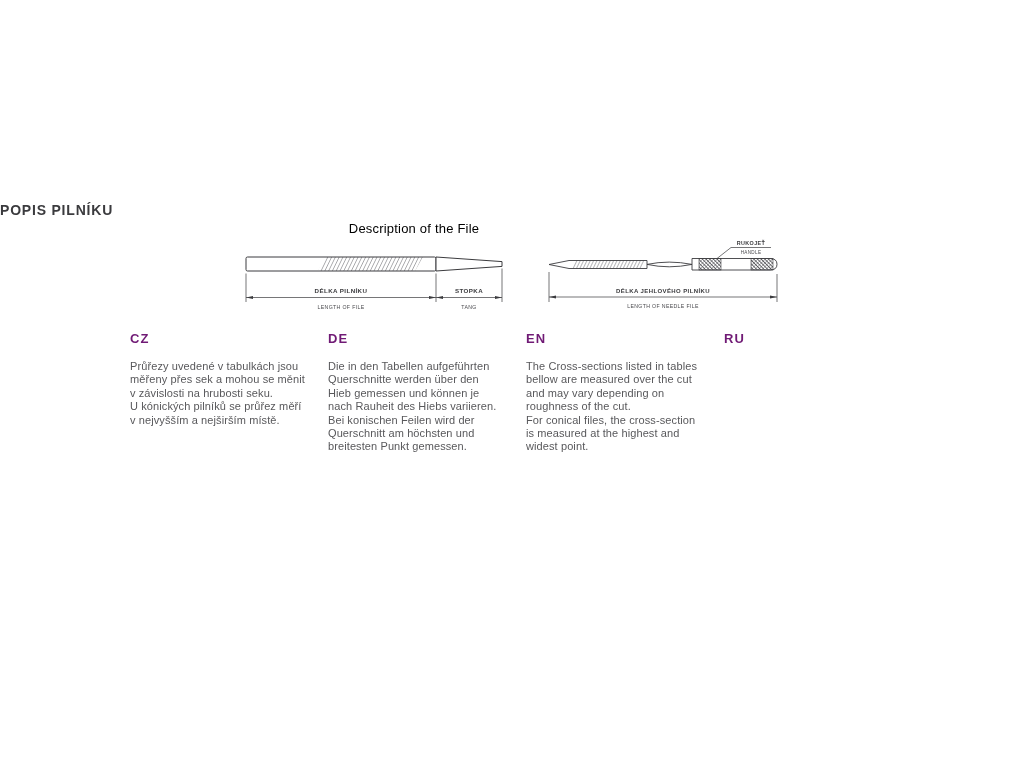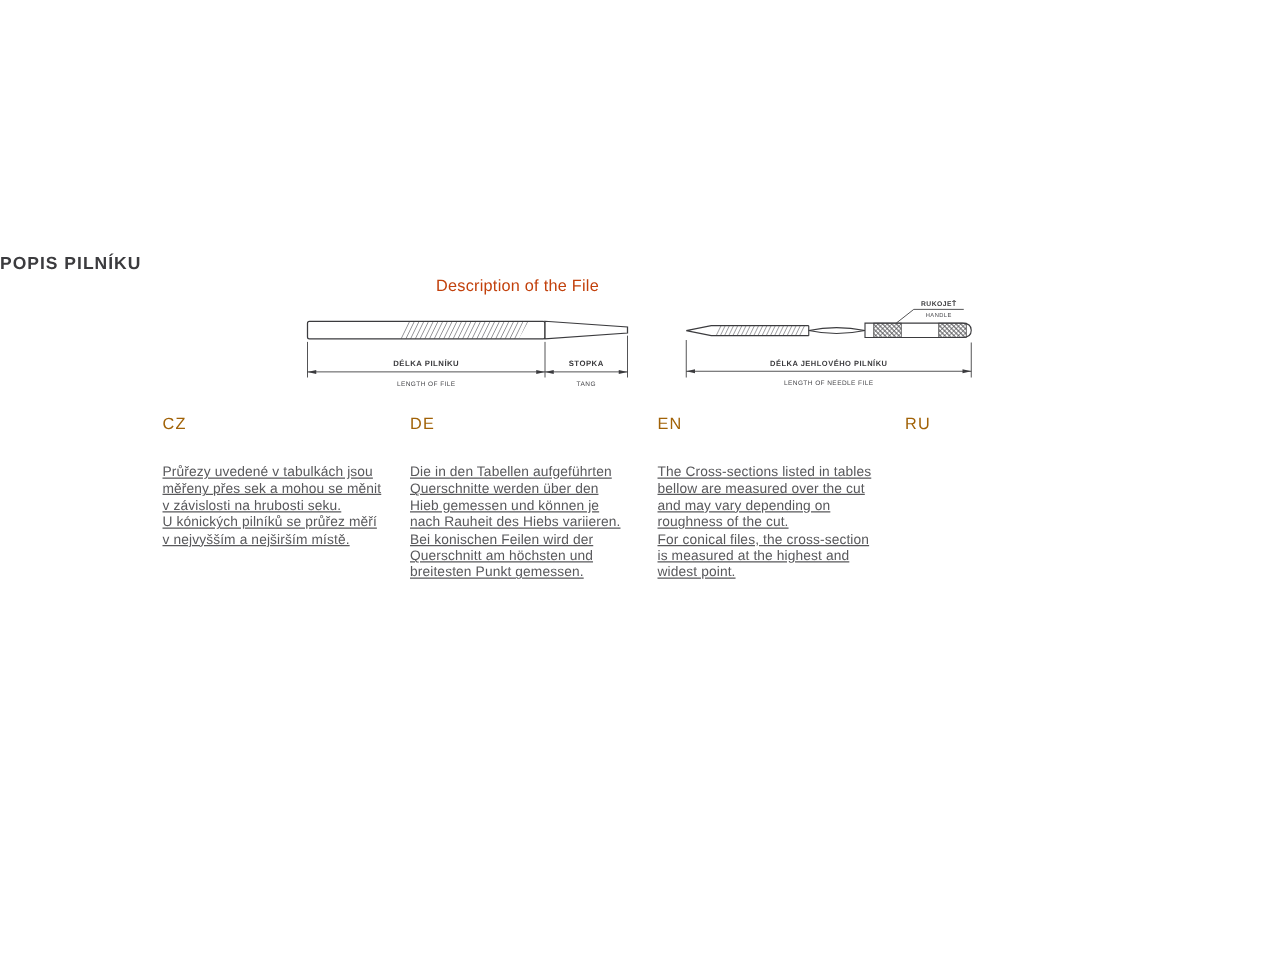--- a/index.html
+++ b/index.html
@@ -13,44 +13,43 @@
   }
   .page-title {
     position: absolute; top: 202px; left: 0; width: 1024px;
     font-size: 14px; font-weight: 700; letter-spacing: 0.8px;
     color: #3b3b3e;
   }
   .page-subtitle {
     position: absolute; top: 221px; left: 0; width: 828px;
     text-align: center;
     font-size: 13px; letter-spacing: 0.2px;
-    color: #c2410c;
+    color: #000000;
   }
   svg.drawing { position: absolute; overflow: visible; }
   #drawing-flat   { left: 240px; top: 250px; }
   #drawing-needle { left: 545px; top: 236px; }
   svg text { font-family: "Liberation Sans", sans-serif; }
   svg .lbl { font-weight: 700; font-size: 6.2px; letter-spacing: 0.4px; fill: #3b3b3e; }
   svg .sub { font-size: 5.2px; letter-spacing: 0.35px; fill: #4a4a4e; }
 
   .cols {
     position: absolute; left: 130px; top: 331px;
     display: flex; gap: 22px;
   }
   .col { width: 176px; }
   .col .lang {
-    font-size: 13px; font-weight: 400; letter-spacing: 1px;
-    color: #a16207; margin: 0 0 26px 0;
+    font-size: 13px; font-weight: 700; letter-spacing: 1px;
+    color: #701a75; margin: 0 0 14px 0;
   }
   .col p {
     margin: 0;
     font-size: 11px; line-height: 13.4px; letter-spacing: 0.1px;
     color: #58585b;
     white-space: pre-line;
-    text-decoration: underline;
   }
 </style>
 </head>
 <body>
 
 <div class="page-title">POPIS PILNÍKU</div>
 <div class="page-subtitle">Description of the File</div>
 
 <svg id="drawing-flat" class="drawing" width="272" height="66" viewBox="0 0 272 66">
   <defs>

